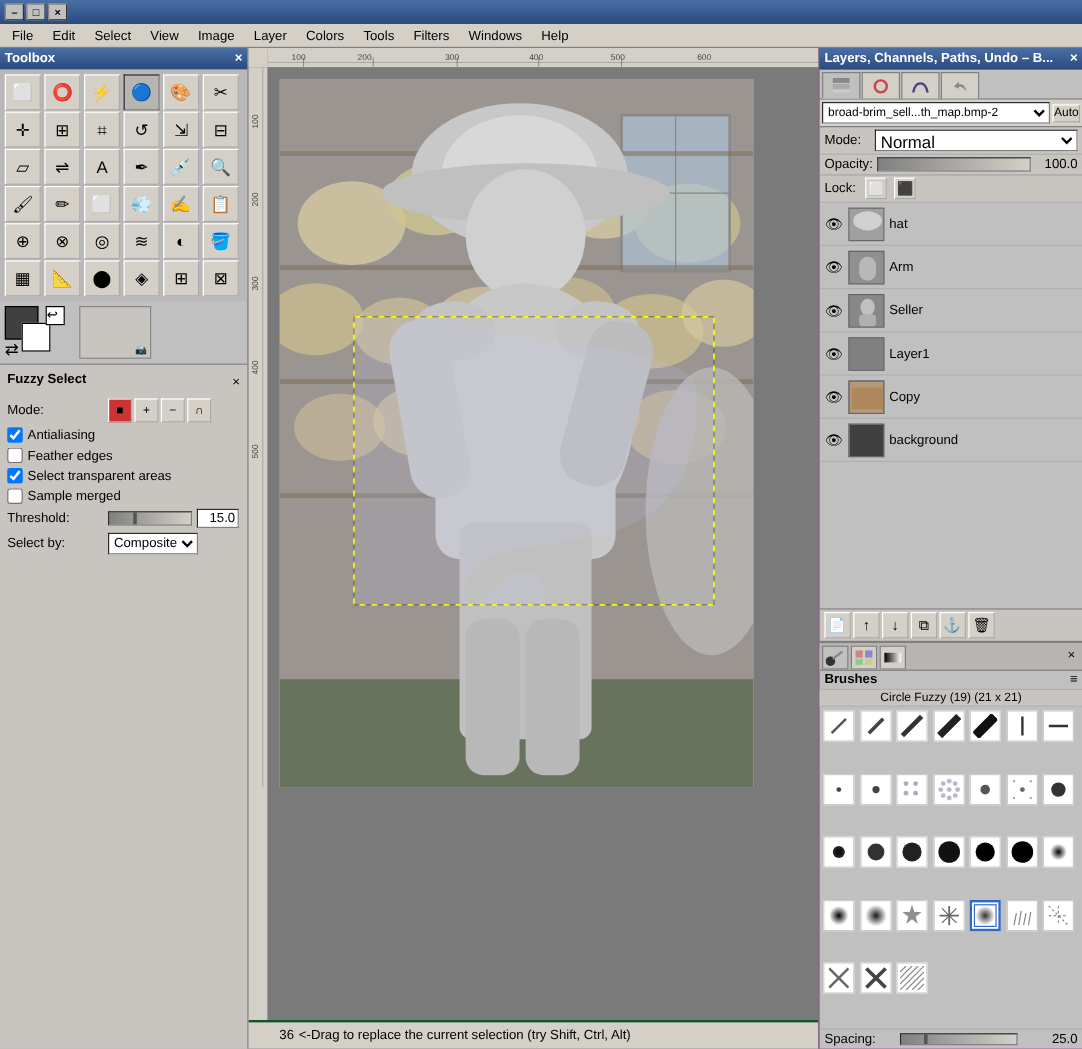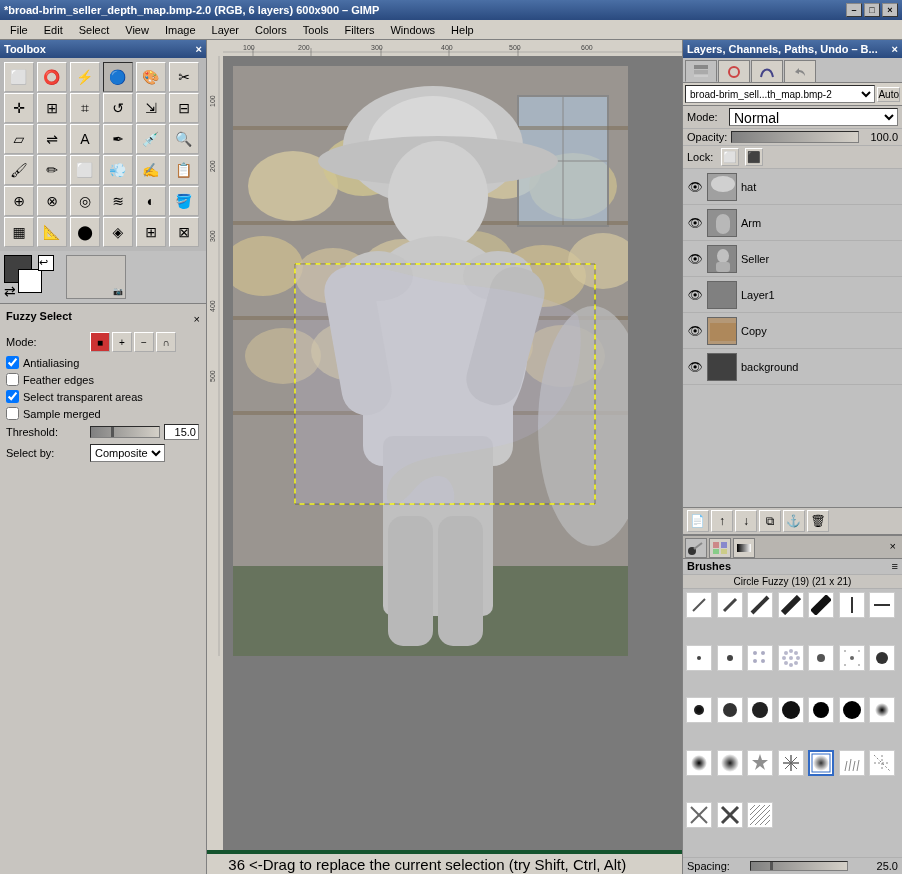--- a/index.html
+++ b/index.html
@@ -169,25 +169,25 @@
       height: 590px;
       position: relative;
       background: #b0b0b0;
       overflow: hidden;
     }
 
     
     #status-bar {
       height: 24px;
       background: #d4d0c8;
-      border-top: 4px solid #14532d;
+      border-top: 2px solid #14532d;
       display: flex;
       align-items: center;
       padding: 0 8px;
-      font-size: 15px;
+      font-size: 11px;
     }
     .status-num {
       width: 30px;
       text-align: right;
       margin-right: 4px;
     }
 
     
     #right-panel {
       width: 220px;
@@ -425,21 +425,20 @@
         linear-gradient(45deg, transparent 75%, #888 75%),
         linear-gradient(-45deg, transparent 75%, #888 75%);
       background-size: 8px 8px;
       background-position: 0 0, 0 4px, 4px -4px, -4px 0px;
     }
   </style>
 </head>
 <body>
 
 <div id="title-bar">
-  <span>*broad-brim_seller_depth_map.bmp-2.0 (RGB, 6 layers) 600x900 – GIMP</span>
   <div class="win-controls">
     <div class="win-btn">–</div>
     <div class="win-btn">□</div>
     <div class="win-btn">×</div>
   </div>
 </div>
 
 <div id="menu-bar">
   <span class="menu-item">File</span>
   <span class="menu-item">Edit</span>

